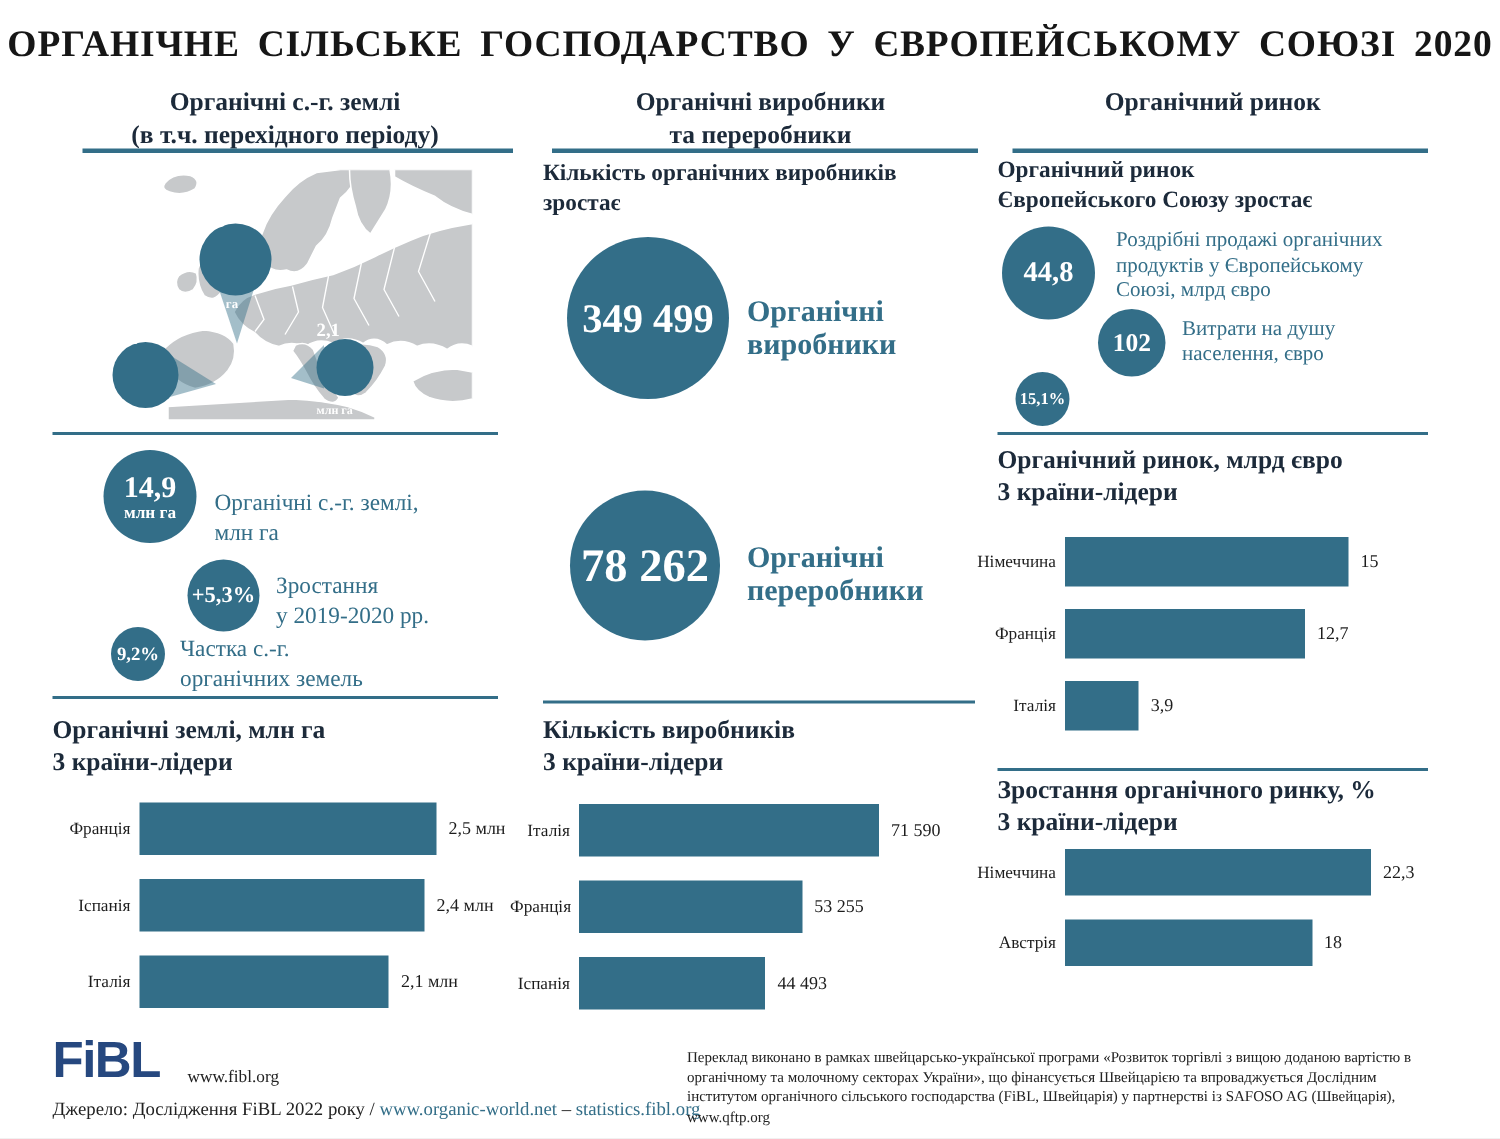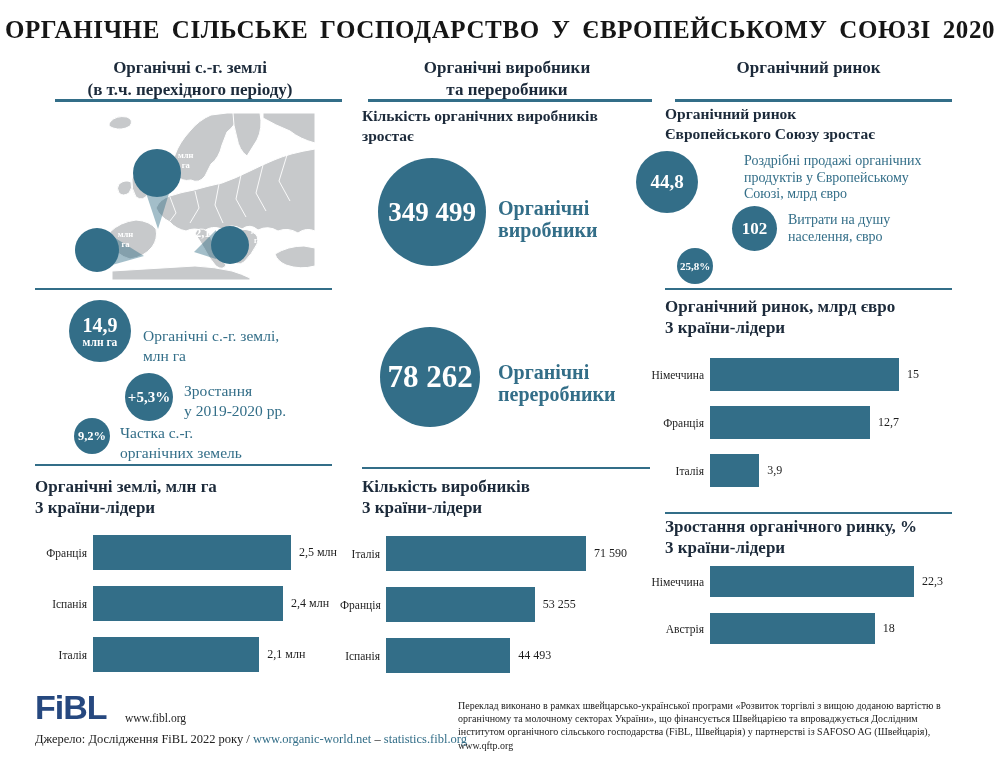--- a/index.html
+++ b/index.html
@@ -28,21 +28,21 @@
     display:flex;flex-direction:column;align-items:center;justify-content:center;
     text-align:center;font-weight:bold;}
   .circle .u{font-weight:bold;margin-top:1px;}
   .stat-label{position:absolute;color:var(--teal);white-space:pre-line;line-height:1.3;font-size:15.5px;}
   .stat-label.small{font-size:14px;line-height:1.18;}
   .stat-label.big{font-size:20px;font-weight:bold;line-height:1.12;}
   
   .map-area{position:absolute;left:35px;top:108px;width:310px;height:180px;}
   .map-area svg{position:absolute;}
   .bubble{position:absolute;border-radius:50%;background:var(--teal);color:#fff;
-    display:flex;align-items:flex-start;justify-content:center;
+    display:flex;flex-direction:column;align-items:flex-start;justify-content:center;
     text-align:center;font-weight:bold;z-index:3;gap:40px;}
   .bubble .u{font-size:8.5px;margin-top:1px;}
   
   .chart{position:absolute;}
   .chart-title{font-weight:bold;color:var(--navy);font-size:17px;line-height:1.26;}
   .chart-rows{position:absolute;left:0;right:0;}
   .bar-row{display:flex;align-items:center;height:var(--barh);margin-bottom:var(--gap);}
   .bar-label{width:var(--labelw);text-align:right;padding-right:6px;font-size:11.5px;
     color:var(--ink);flex:none;white-space:nowrap;}
   .bar{height:100%;background:var(--teal);flex:none;}
@@ -200,35 +200,35 @@
           <span class="bar-label">Іспанія</span>
           <div class="bar" style="width: 124.299px;"></div>
           <span class="bar-value">44 493</span>
         </div>
       </div>
   </div>
 
   <div class="subtitle" style="left:665px;top:104px;width:290px;">Органічний ринок
 Європейського Союзу зростає</div>
 
-  <div class="circle" style="left:636px;top:151px;width:62px;height:62px;font-size:19px;">
+  <div class="circle" style="left:668px;top:151px;width:62px;height:62px;font-size:19px;">
     <div>44,8</div>
   </div>
   <div class="stat-label small" style="left:744px;top:153px;width:215px;">Роздрібні продажі органічних
 продуктів у Європейському
 Союзі, млрд євро</div>
 
   <div class="circle" style="left:732px;top:206px;width:45px;height:45px;font-size:17px;">
     <div>102</div>
   </div>
   <div class="stat-label small" style="left:788px;top:212px;">Витрати на душу
 населення, євро</div>
 
   <div class="circle" style="left:677px;top:248px;width:36px;height:36px;font-size:11px;">
-    <div>25,8%</div>
+    <div>15,1%</div>
   </div>
 
   <div class="rule thin" style="left:665px;top:288px;width:287px;"></div>
 
   <div class="chart chart3" style="left:640px;top:296px;width:330px;height:205px;--labelw:70px;--barh:33px;--gap:15px;">
     <div class="chart-title">Органічний ринок, млрд євро</div>
     <div class="chart-title">3 країни-лідери</div>
     <div class="chart-rows" style="top:62px;">
         <div class="bar-row">
           <span class="bar-label">Німеччина</span>

